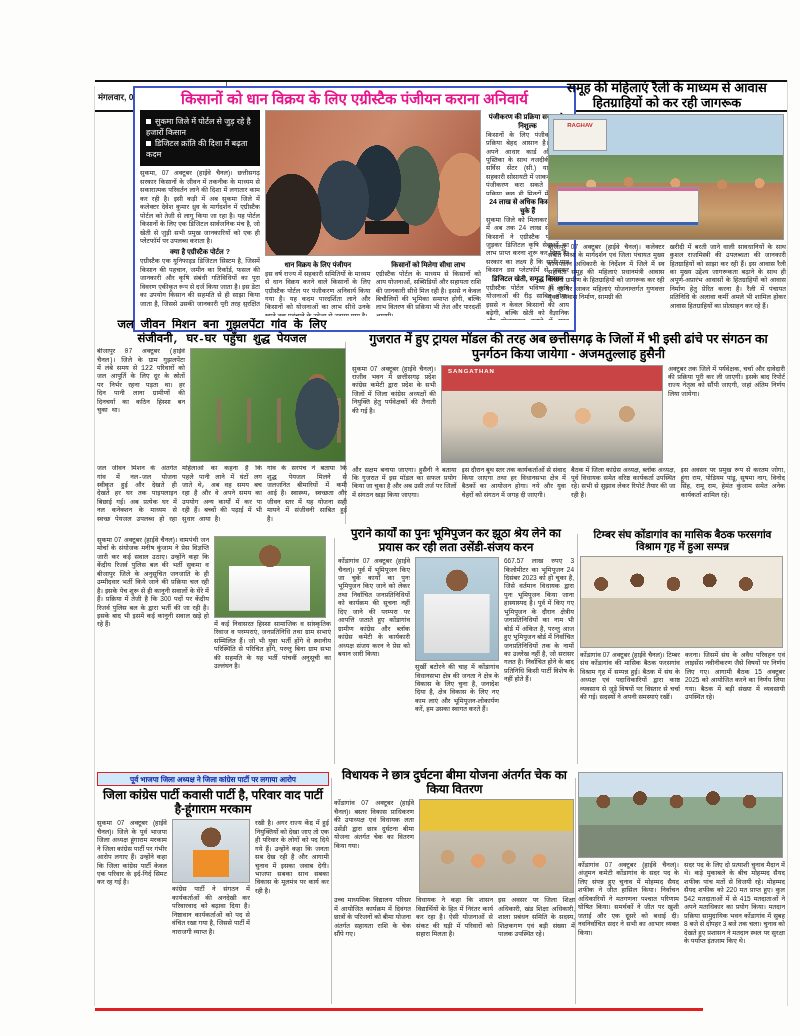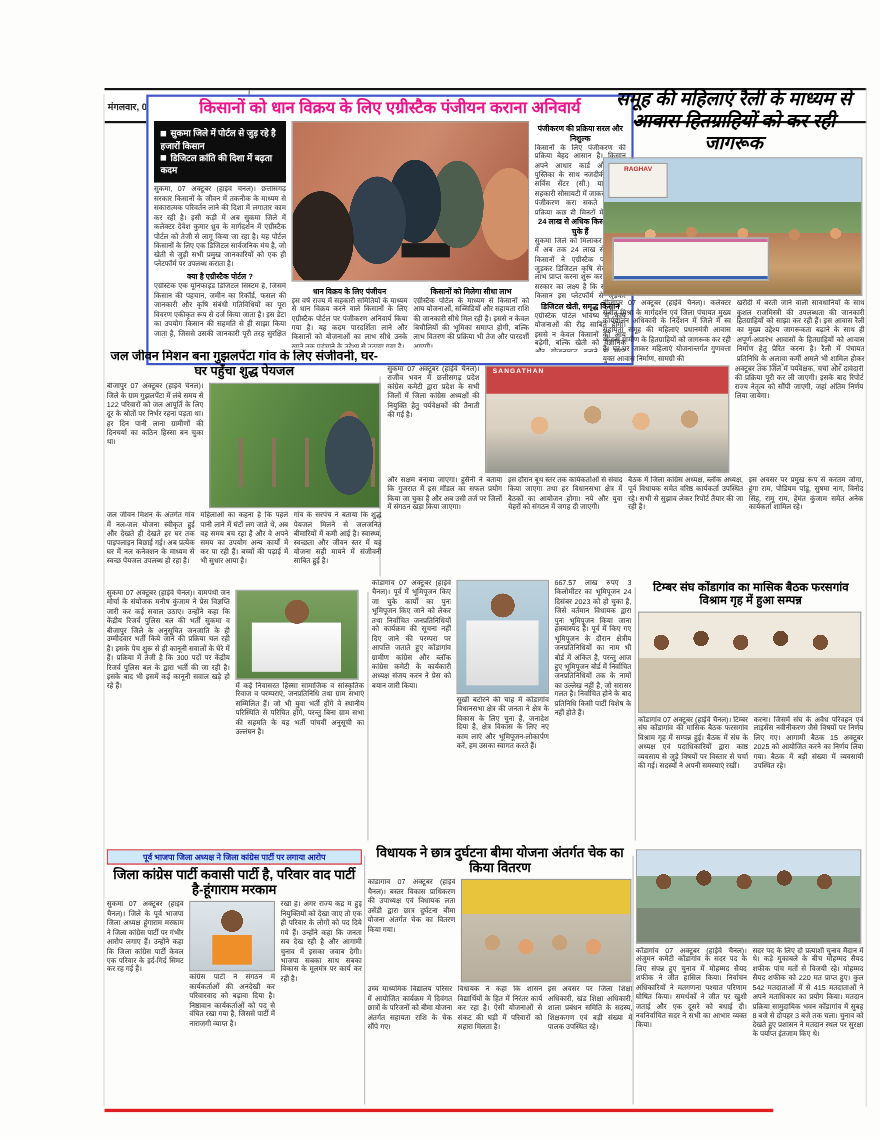--- a/index.html
+++ b/index.html
@@ -23,21 +23,21 @@
   .art{position:absolute;overflow:hidden;box-sizing:border-box;}
   .hl{font-weight:bold;color:#000;text-align:center;line-height:1.18;}
   .hl-accent{color:var(--headline_accent,#e8148c);}
   .bt{font-size:6.5px;line-height:1.3;text-align:justify;color:#1c1c1c;overflow:hidden;}
   .sh{font-size:6.9px;font-weight:bold;text-align:center;color:#000;margin:2px 0 1px;}
   .row{display:flex;gap:5px;}
   .photo{position:relative;background:#cfcfcf;flex:none;overflow:hidden;border:1px solid #999;box-sizing:border-box;}
 
   
   #a-agri{border:2px solid var(--box_border,#3d55c8);padding:2px 5px;background:#fff;margin-left:36px;}
-  .kicker{background:#0d0d0d;color:#fff;font-size:8px;font-weight:bold;line-height:1.4;padding:6px 6px;margin-bottom:3px;}
+  .kicker{background:#0d0d0d;color:#fff;font-size:8px;font-weight:normal;line-height:1.4;padding:6px 6px;margin-bottom:3px;}
   .kline::before{content:"";display:inline-block;width:5px;height:5px;background:#fff;margin-right:4px;}
   .kickstrip{font-size:7.3px;font-weight:bold;color:var(--kicker_text,#1423a8);background:var(--kicker_bg,#cfe9fb);
        border:1px solid var(--rule_red,#e02020);text-align:center;padding:1px 0;margin-bottom:2px;}
 
   
   .vrule{position:absolute;width:1px;background:#bdbdbd;}
   .pagerule{position:absolute;width:1px;background:#d9d9d9;}
   #redrule{position:absolute;left:95px;top:1008px;width:608px;height:3px;background:var(--rule_red,#e02020);}
 
   
@@ -157,45 +157,46 @@
         <div class="bt" style="height:64px;">किसानों के लिए पंजीकरण की प्रक्रिया बेहद आसान है। किसान अपने आधार कार्ड और ऋण पुस्तिका के साथ नजदीकी कॉमन सर्विस सेंटर (सी.) या अपनी सहकारी सोसायटी में जाकर निशुल्क पंजीकरण करा सकते हैं। पूरी प्रक्रिया कुछ ही मिनटों में पूरी हो जाती है और किसान को तुरंत डिजिटल पहचान प्रदान की जाती है।</div>
         <div class="sh">24 लाख से अधिक किसान जुड़ चुके हैं</div>
         <div class="bt" style="height:56px;">सुकमा जिले को मिलाकर राज्यभर में अब तक 24 लाख से अधिक किसानों ने एग्रीस्टैक पोर्टल से जुड़कर डिजिटल कृषि सेवाओं का लाभ प्राप्त करना शुरू कर दिया है। सरकार का लक्ष्य है कि सभी पात्र किसान इस प्लेटफॉर्म से जुड़कर लाभ उठाना सुनिश्चित करें।</div>
         <div class="sh">डिजिटल खेती, समृद्ध किसान</div>
         <div class="bt" style="height:36px;">एग्रीस्टैक पोर्टल भविष्य में कृषि योजनाओं की रीढ़ साबित होगा। इससे न केवल किसानों की आय बढ़ेगी, बल्कि खेती को वैज्ञानिक और योजनाबद्ध बनाने में मदद मिलेगी।</div>
       </div>
     </div>
   </div>
 
   <div class="art" style="left:548px;top:80px;width:238px;height:252px;">
-    <div class="hl" style="font-size:17px;margin-bottom:3px;font-style:italic;">समूह की महिलाएं रैली के माध्यम से आवास हितग्राहियों को कर रही जागरूक</div>
+    <div class="hl" style="font-size:13px;margin-bottom:3px;">समूह की महिलाएं रैली के माध्यम से आवास हितग्राहियों को कर रही जागरूक</div>
     <div class="photo" id="ph-rally" style="width:236px;height:126px;">
       <div class="rally-sign">RAGHAV</div>
       <div class="rally-banner"></div>
     </div>
     <div class="row" style="margin-top:3px;">
       <div class="bt" style="flex:1;height:92px;">बीजापुर 07 अक्टूबर (हाईवे चैनल)। कलेक्टर संबीत मिश्रा के मार्गदर्शन एवं जिला पंचायत मुख्य कार्यपालन अधिकारी के निर्देशन में जिले में स्व सहायता समूह की महिलाएं प्रधानमंत्री आवास योजना ग्रामीण के हितग्राहियों को जागरूक कर रही हैं। घर-घर जाकर महिलाएं योजनान्तर्गत गुणवत्ता युक्त आवास निर्माण, सामग्री की</div>
       <div class="bt" style="flex:1;height:92px;">खरीदी में बरती जाने वाली सावधानियों के साथ कुशल राजमिस्त्री की उपलब्धता की जानकारी हितग्राहियों को साझा कर रही हैं। इस आवास रैली का मुख्य उद्देश्य जागरूकता बढ़ाने के साथ ही अपूर्ण-अप्रारंभ आवासों के हितग्राहियों को आवास निर्माण हेतु प्रेरित करना है। रैली में पंचायत प्रतिनिधि के अलावा कर्मी अमले भी शामिल होकर आवास हितग्राहियों का प्रोत्साहन कर रहे हैं।</div>
     </div>
   </div>
 
-  <div class="art" style="left:97px;top:318px;width:250px;height:208px;">
+  <div class="art" style="left:97px;top:318px;width:250px;height:208px;font-family:Liberation Mono, monospace;">
     <div class="hl" style="font-size:11.5px;margin-bottom:3px;">जल जीवन मिशन बना गुझलपेंटा गांव के लिए संजीवनी, घर-घर पहुँचा शुद्ध पेयजल</div>
     <div class="row">
       <div class="bt" style="width:88px;flex:none;height:114px;">बीजापुर 07 अक्टूबर (हाईवे चैनल)। जिले के ग्राम गुझलपेंटा में लंबे समय से 122 परिवारों को जल आपूर्ति के लिए दूर के स्रोतों पर निर्भर रहना पड़ता था। हर दिन पानी लाना ग्रामीणों की दिनचर्या का कठिन हिस्सा बन चुका था।</div>
       <div class="photo" id="ph-jal" style="width:156px;height:114px;"></div>
     </div>
     <div class="row" style="margin-top:3px;">
       <div class="bt" style="flex:1;height:58px;">जल जीवन मिशन के अंतर्गत गांव में नल-जल योजना स्वीकृत हुई और देखते ही देखते हर घर तक पाइपलाइन बिछाई गई। अब प्रत्येक घर में नल कनेक्शन के माध्यम से स्वच्छ पेयजल उपलब्ध हो रहा है।</div>
       <div class="bt" style="flex:1;height:58px;">महिलाओं का कहना है कि पहले पानी लाने में घंटों लग जाते थे, अब वह समय बच रहा है और वे अपने समय का उपयोग अन्य कार्यों में कर पा रही हैं। बच्चों की पढ़ाई में भी सुधार आया है।</div>
       <div class="bt" style="flex:1;height:58px;">गांव के सरपंच ने बताया कि शुद्ध पेयजल मिलने से जलजनित बीमारियों में कमी आई है। स्वास्थ्य, स्वच्छता और जीवन स्तर में यह योजना सही मायने में संजीवनी साबित हुई है।</div>
     </div>
   </div>
 
   <div class="art" style="left:352px;top:332px;width:433px;height:193px;">
+    <div class="hl" style="font-size:12.5px;margin-bottom:3px;">गुजरात में हुए ट्रायल मॉडल की तरह अब छत्तीसगढ़ के जिलों में भी इसी ढांचे पर संगठन का पुनर्गठन किया जायेगा - अजमतुल्लाह हुसैनी</div>
     <div class="row">
       <div class="bt" style="width:84px;flex:none;height:98px;">सुकमा 07 अक्टूबर (हाईवे चैनल)। राजीव भवन में छत्तीसगढ़ प्रदेश कांग्रेस कमेटी द्वारा प्रदेश के सभी जिलों में जिला कांग्रेस अध्यक्षों की नियुक्ति हेतु पर्यवेक्षकों की तैनाती की गई है।</div>
       <div class="photo" id="ph-guj" style="width:222px;height:98px;">
         <div class="guj-banner">SANGATHAN</div>
       </div>
       <div class="bt" style="flex:1;height:98px;">अक्टूबर तक जिले में पर्यवेक्षक, चर्चा और दावेदारी की प्रक्रिया पूरी कर ली जाएगी। इसके बाद रिपोर्ट राज्य नेतृत्व को सौंपी जाएगी, जहां अंतिम निर्णय लिया जायेगा।</div>
     </div>
     <div class="row" style="margin-top:3px;">
       <div class="bt" style="flex:1;height:50px;">और सक्षम बनाया जाएगा। हुसैनी ने बताया कि गुजरात में इस मॉडल का सफल प्रयोग किया जा चुका है और अब उसी तर्ज पर जिलों में संगठन खड़ा किया जाएगा।</div>
       <div class="bt" style="flex:1;height:50px;">इस दौरान बूथ स्तर तक कार्यकर्ताओं से संवाद किया जाएगा तथा हर विधानसभा क्षेत्र में बैठकों का आयोजन होगा। नये और युवा चेहरों को संगठन में जगह दी जाएगी।</div>
@@ -208,20 +209,21 @@
     <div class="row">
       <div class="bt" style="width:112px;flex:none;height:194px;">सुकमा 07 अक्टूबर (हाईवे चैनल)। वामपंथी जन मोर्चा के संयोजक मनीष कुंजाम ने प्रेस विज्ञप्ति जारी कर कई सवाल उठाए। उन्होंने कहा कि केंद्रीय रिजर्व पुलिस बल की भर्ती सुकमा व बीजापुर जिले के अनुसूचित जनजाति के ही उम्मीदवार भर्ती किये जाने की प्रक्रिया चल रही है। इसके पेच शुरू से ही कानूनी सवालों के घेरे में हैं। प्रक्रिया में तेजी है कि 300 पदों पर केंद्रीय रिजर्व पुलिस बल के द्वारा भर्ती की जा रही है। इसके बाद भी इसमें कई कानूनी सवाल खड़े हो रहे हैं।</div>
       <div style="flex:1;">
         <div class="photo" id="ph-kanooni" style="width:112px;height:82px;"></div>
         <div class="bt" style="height:108px;margin-top:2px;">में कई निवासरत हिस्सा सामाजिक व सांस्कृतिक रिवाज व परम्पराएं, जनप्रतिनिधि तथा ग्राम सभाएं सम्मिलित हैं। जो भी युवा भर्ती होंगे वे स्थानीय परिस्थिति से परिचित होंगे, परन्तु बिना ग्राम सभा की सहमति के यह भर्ती पांचवीं अनुसूची का उल्लंघन है।</div>
       </div>
     </div>
   </div>
 
   <div class="art" style="left:338px;top:527px;width:236px;height:240px;">
+    <div class="hl" style="font-size:11.5px;margin-bottom:3px;">पुराने कार्यों का पुनः भूमिपुजन कर झूठा श्रेय लेने का प्रयास कर रही लता उसेंडी-संजय करन</div>
     <div class="row">
       <div class="bt" style="width:72px;flex:none;height:202px;">कोंडागांव 07 अक्टूबर (हाईवे चैनल)। पूर्व में भूमिपूजन किए जा चुके कार्यों का पुनः भूमिपूजन किए जाने को लेकर तथा निर्वाचित जनप्रतिनिधियों को कार्यक्रम की सूचना नहीं दिए जाने की परम्परा पर आपत्ति जताते हुए कोंडागांव ग्रामीण कांग्रेस और ब्लॉक कांग्रेस कमेटी के कार्यकारी अध्यक्ष संजय करन ने प्रेस को बयान जारी किया।</div>
       <div style="width:84px;flex:none;">
         <div class="photo" id="ph-purane" style="width:84px;height:104px;"></div>
         <div class="bt" style="height:94px;margin-top:2px;">सुर्खी बटोरने की चाह में कोंडागांव विधानसभा क्षेत्र की जनता ने क्षेत्र के विकास के लिए चुना है, जनादेश दिया है, क्षेत्र विकास के लिए नए काम लाएं और भूमिपूजन-लोकार्पण करें, हम उसका स्वागत करते हैं।</div>
       </div>
       <div class="bt" style="flex:1;height:202px;">667.57 लाख रुपए 3 किलोमीटर का भूमिपूजन 24 दिसंबर 2023 को हो चुका है, जिसे वर्तमान विधायक द्वारा पुनः भूमिपूजन किया जाना हास्यास्पद है। पूर्व में किए गए भूमिपूजन के दौरान क्षेत्रीय जनप्रतिनिधियों का नाम भी बोर्ड में अंकित है, परन्तु आज हुए भूमिपूजन बोर्ड में निर्वाचित जनप्रतिनिधियों तक के नामों का उल्लेख नहीं है, जो सरासर गलत है। निर्वाचित होने के बाद प्रतिनिधि किसी पार्टी विशेष के नहीं होते हैं।</div>
     </div>
   </div>
 

